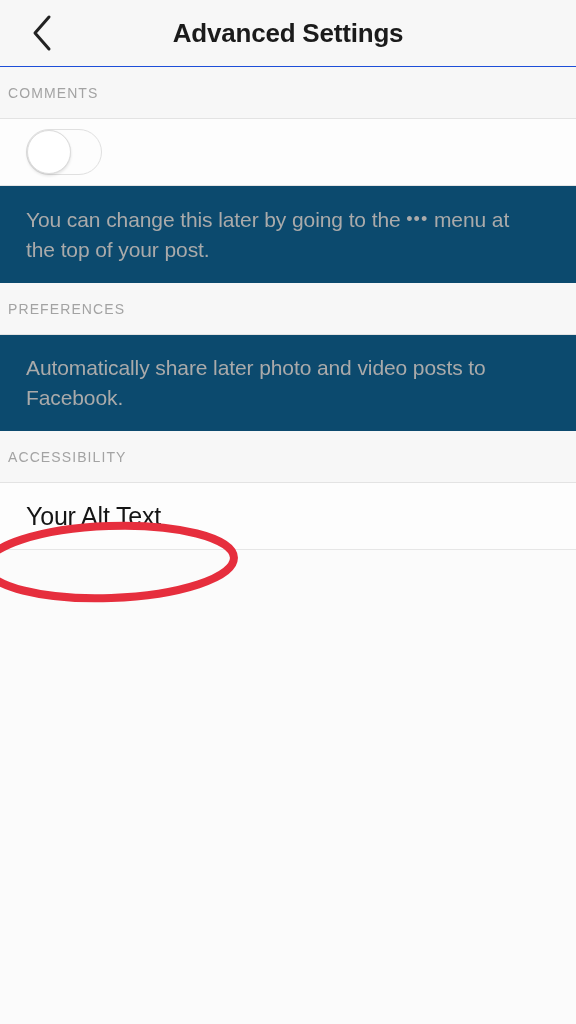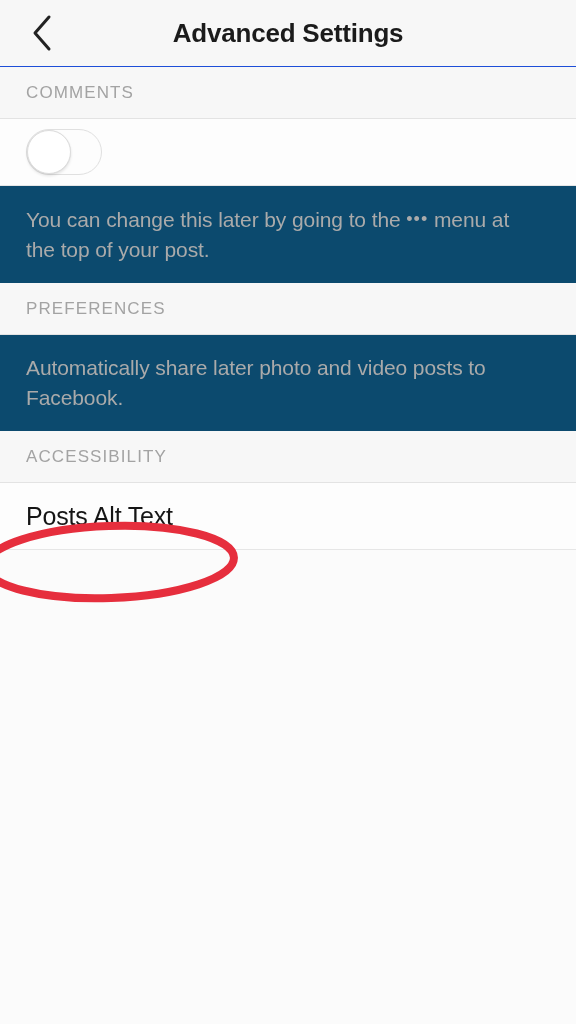--- a/index.html
+++ b/index.html
@@ -57,22 +57,22 @@
   
   .section-header {
     height: 52px;
     background: #f7f7f7;
     border-bottom: 1px solid #e3e3e3;
     display: flex;
     align-items: center;
     box-sizing: border-box;
   }
   .section-header .section-label {
-    padding-left: 26px;
-    font-size: 17px;
+    padding-left: 8px;
+    font-size: 14px;
     letter-spacing: 1.1px;
     color: #a3a3a3;
     text-transform: uppercase;
   }
 
   .row {
     height: 67px;
     background: #fdfdfd;
     border-bottom: 1px solid #e6e6e6;
     display: flex;
@@ -177,21 +177,21 @@
   </div>
 
 
   <div class="helper">Automatically share later photo and video posts to Facebook.</div>
 
   <div class="section-header">
     <span class="section-label">ACCESSIBILITY</span>
   </div>
 
   <div class="row">
-    <span class="row-label">Posts Alt Text</span>
+    <span class="row-label">Your Alt Text</span>
   </div>
 
 
   <div class="annotation">
     <svg width="270" height="86" viewBox="0 0 270 86" aria-hidden="true">
       <ellipse cx="128" cy="44" rx="124" ry="36" transform="rotate(-2 128 44)" fill="none" stroke="#e62e3d" stroke-width="8" stroke-linecap="round"></ellipse>
     </svg>
   </div>
 
   <div class="filler"></div>

